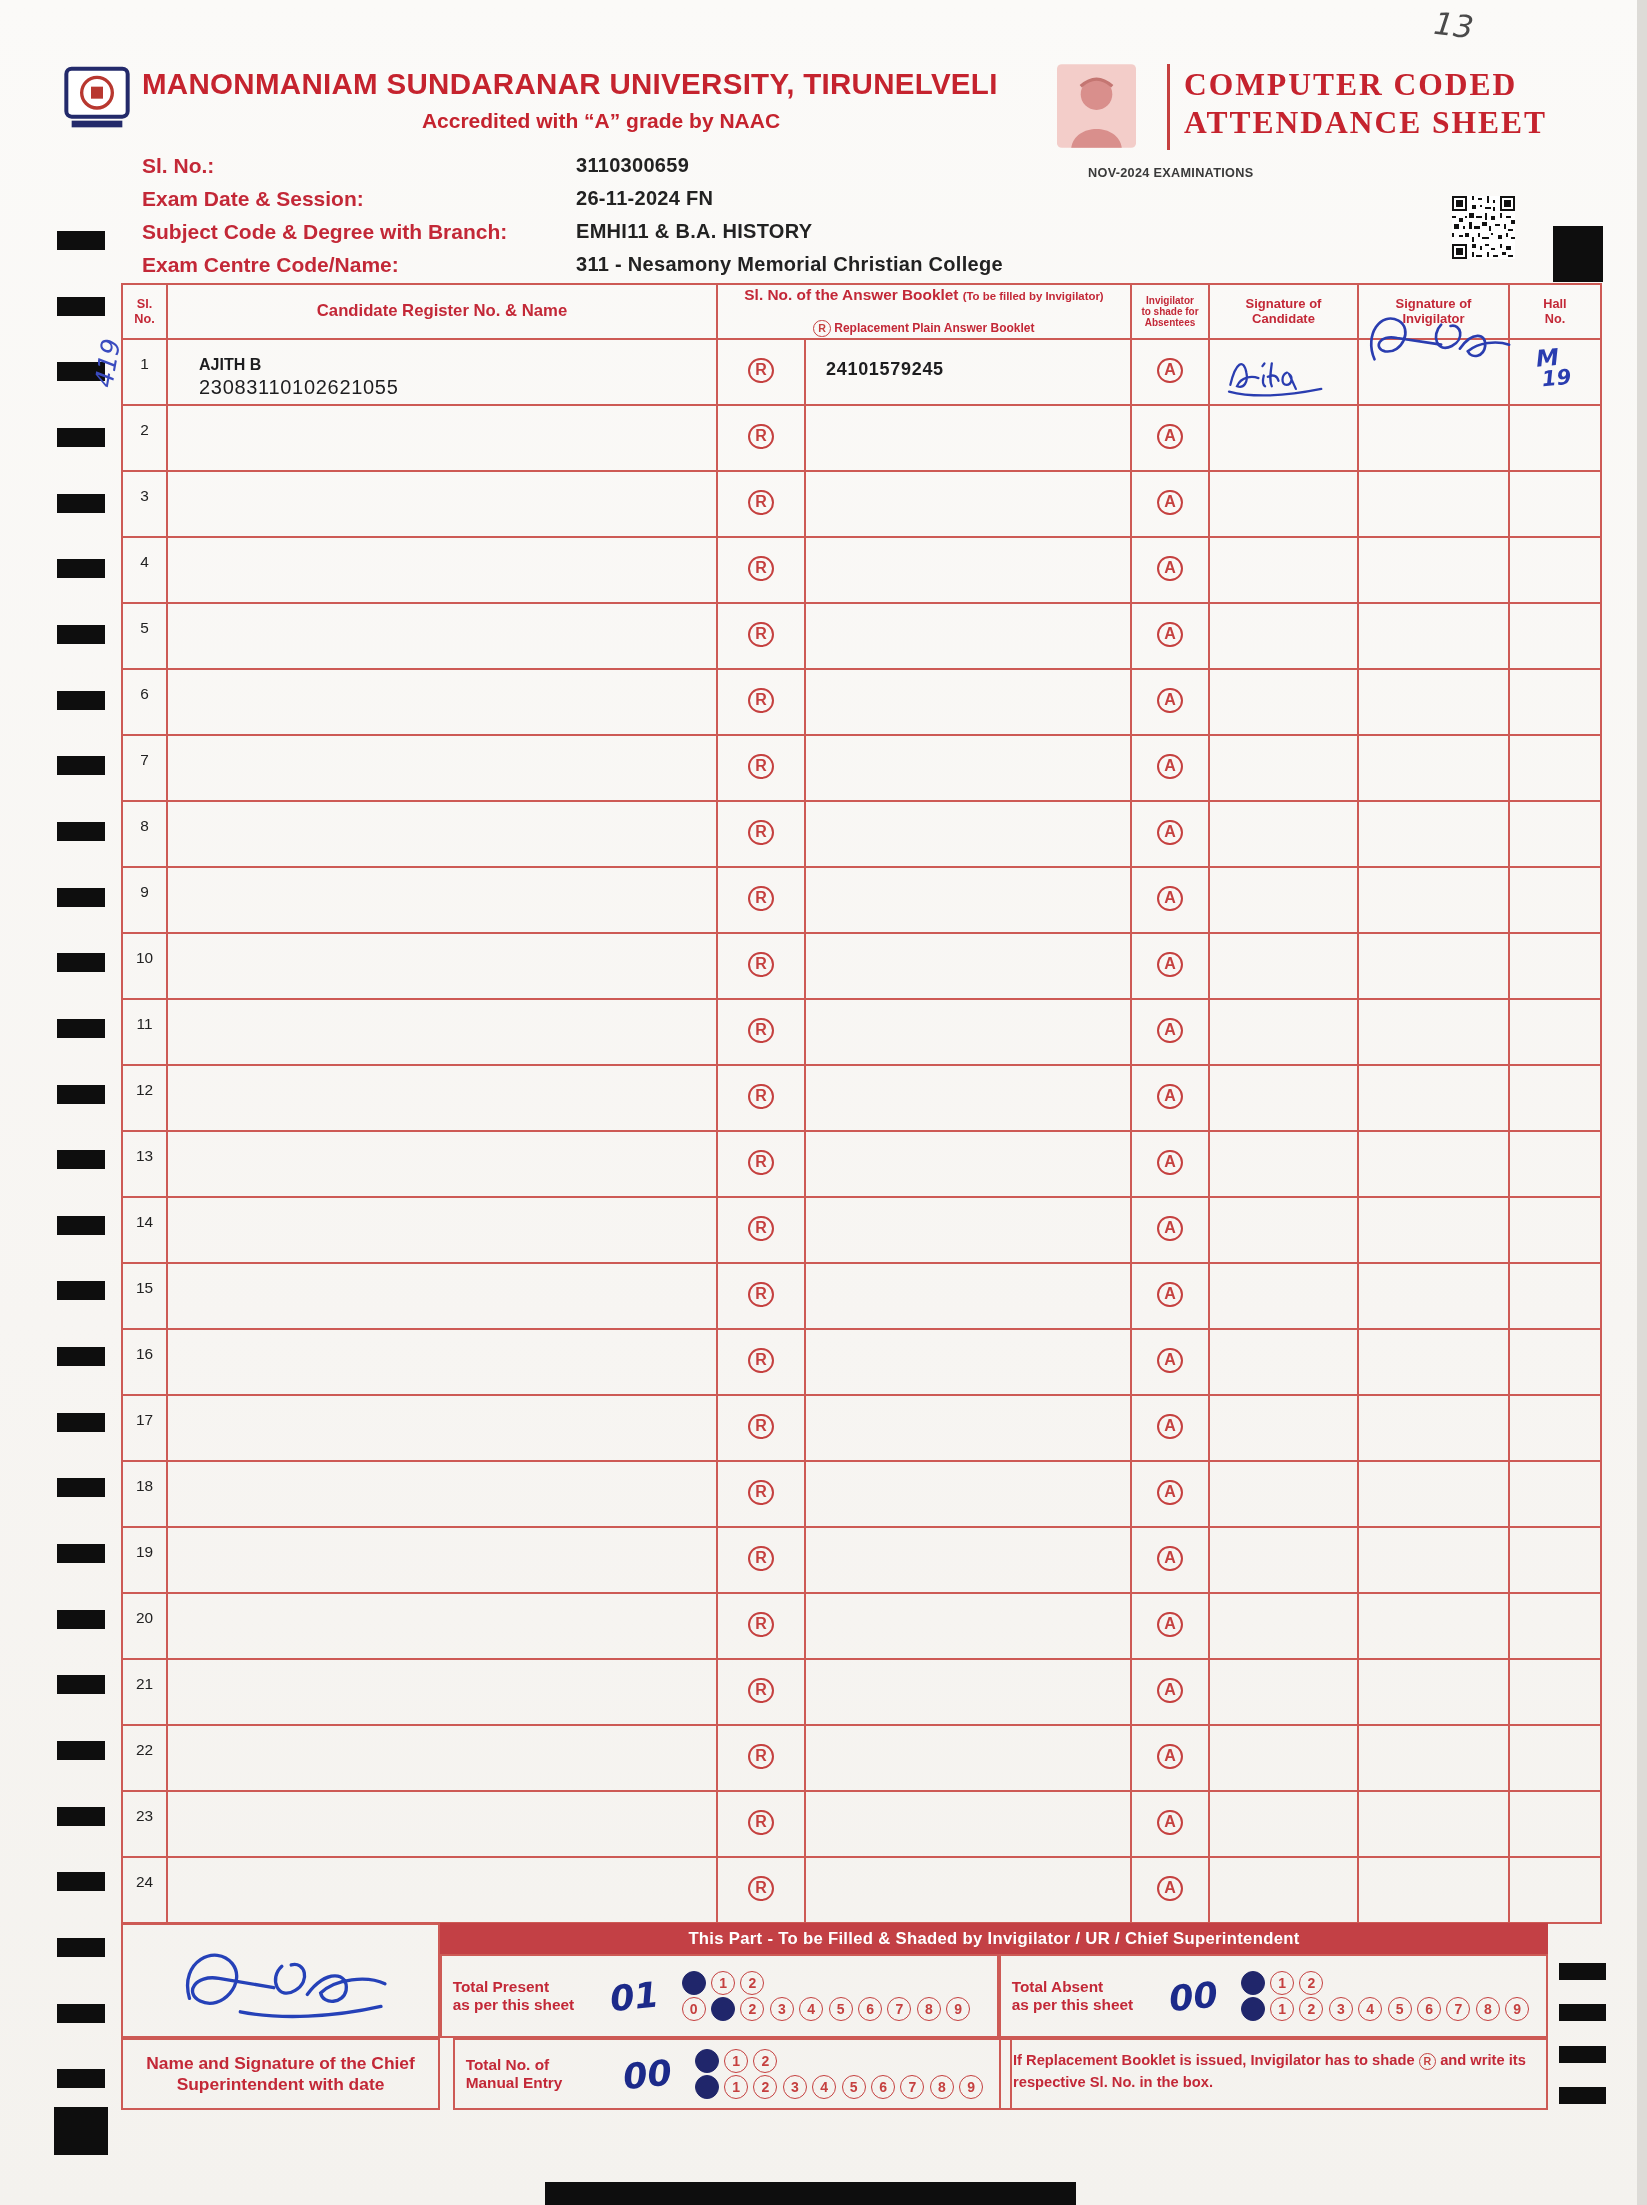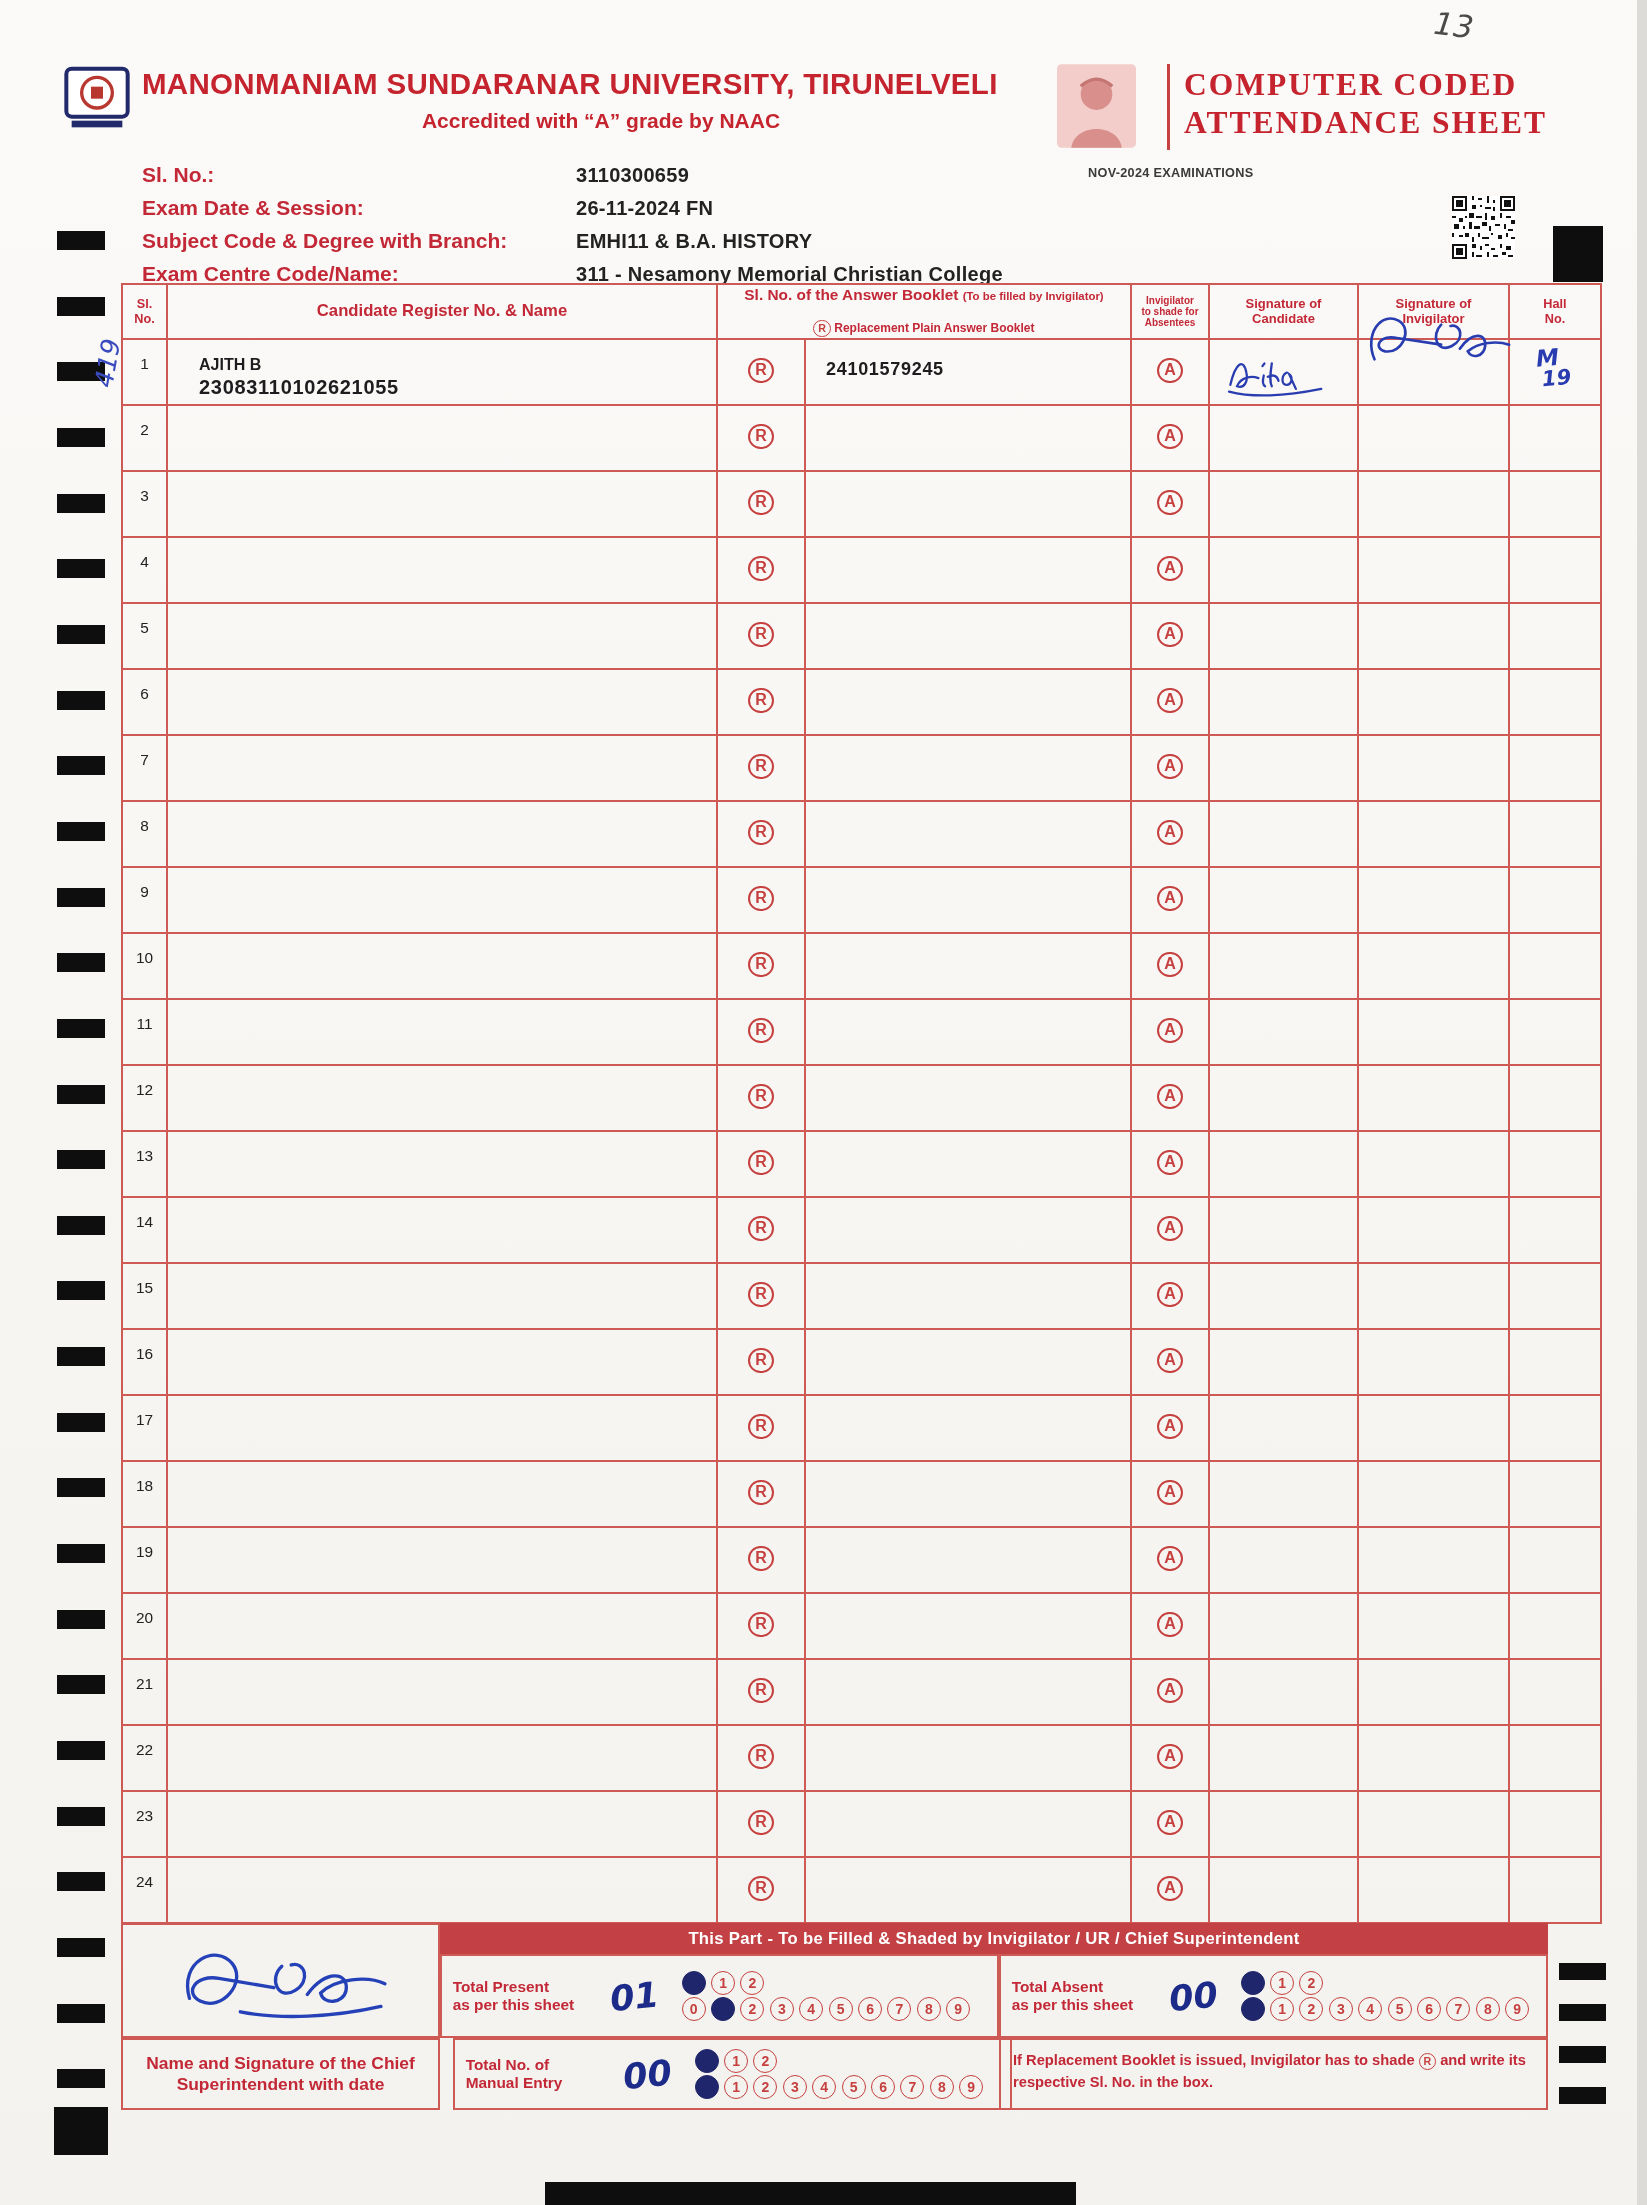--- a/index.html
+++ b/index.html
@@ -23,21 +23,21 @@
           font-weight:bold;color:#c5232e}
   .portrait{position:absolute;left:1057px;top:64px;width:79px;height:84px}
   .vdiv{position:absolute;left:1167px;top:64px;width:2.7px;height:86px;background:#c5403f}
   .sheet-title{position:absolute;left:1184px;top:66px;width:419px;font-family:"Liberation Serif",serif;
                font-weight:bold;color:#c5232e;font-size:31.5px;letter-spacing:2px;line-height:1.2;white-space:nowrap}
   .nov{position:absolute;left:1088px;top:166px;font-size:12.7px;font-weight:bold;color:#3a3a3a;letter-spacing:0.3px}
   .qr{position:absolute;left:1452px;top:196px;width:63px;height:63px}
 
   
   .meta{position:absolute;left:142px;top:154px}
-  .meta-row{display:flex;height:33px;align-items:flex-end}
+  .meta-row{display:flex;height:33px;align-items:flex-start}
   .m-label{width:434px;font-size:21px;font-weight:bold;color:#c32837}
   .m-value{font-size:20px;font-weight:bold;color:#222;letter-spacing:0.3px}
 
   
   .att{position:absolute;left:121px;top:283px;width:1478px;border-collapse:collapse;table-layout:fixed}
   .att th,.att td{border:2px solid #cd5a55}
   .att thead tr{height:48px}
   .att th{color:#c32837;font-weight:bold;text-align:center;vertical-align:middle;padding:1.3px;line-height:1.12}
   .pre{white-space:pre-line}
   .th-sl{font-size:12.7px}
@@ -46,21 +46,21 @@
   .th-book .t1 .n{font-size:11.4px}
   .th-book .t2{font-size:12px;margin-top:16px}
   .th-abs{font-size:10px}
   .th-sig{font-size:13px}
   .th-hall{font-size:12.7px}
 
   .att tbody td{height:66px;vertical-align:top}
   .c-sl{text-align:center;font-size:15.4px;color:#222;padding-top:14.7px}
   .c-cand{padding-left:31px;padding-top:16px}
   .cand-name{font-size:16px;font-weight:bold;color:#1d1d1f}
-  .cand-reg{font-size:20px;font-weight:bold;color:#1d1d1f;letter-spacing:0.7px;margin-top:1.3px}
+  .cand-reg{font-size:20px;font-weight:normal;color:#1d1d1f;letter-spacing:0.7px;margin-top:1.3px}
   .c-r,.c-a{text-align:center;padding-top:17.4px}
   .csym{display:inline-flex;width:25.5px;height:25.5px;border:2px solid #c5403f;border-radius:50%;
         align-items:center;justify-content:center;font-size:16px;font-weight:bold;color:#c5403f;background:transparent}
   .csym.tiny{width:17.4px;height:17.4px;font-size:10.7px;border-width:1.3px;vertical-align:middle}
   .c-book{padding-left:20px;padding-top:19px;font-size:18px;font-weight:bold;color:#1d1d1f;letter-spacing:0.7px}
   .c-sig{position:relative;overflow:visible}
   .sig-cand-svg{position:absolute;left:10.7px;top:9.4px}
   .sig-inv-svg{position:absolute;left:-5.4px;top:-38px}
   .hall-hw{margin-top:5.4px;margin-left:27px;font-size:23px;line-height:.95;transform:rotate(-5deg);
            font-family:"DejaVu Sans",sans-serif;font-style:italic;color:#2a3db0;font-weight:bold}

